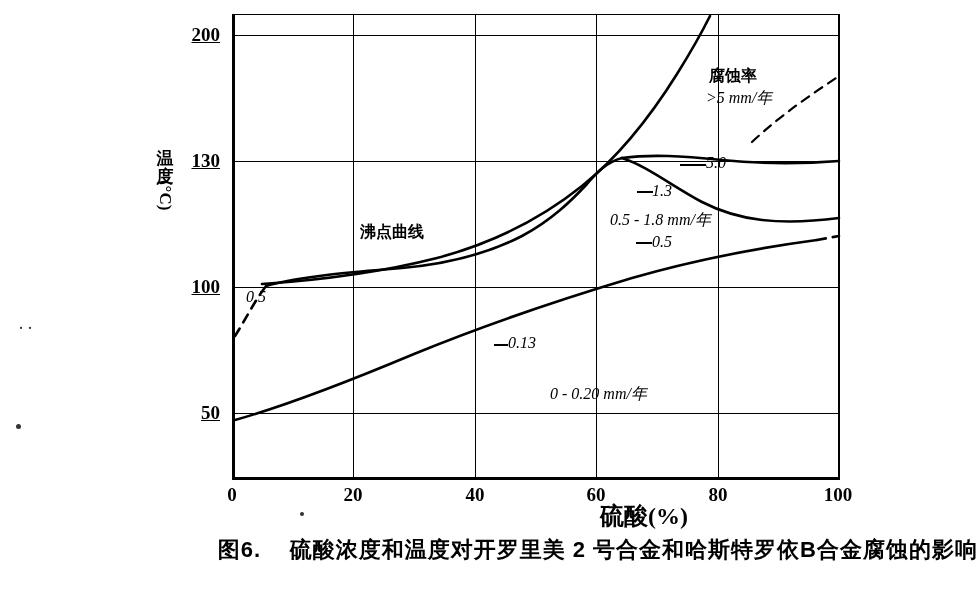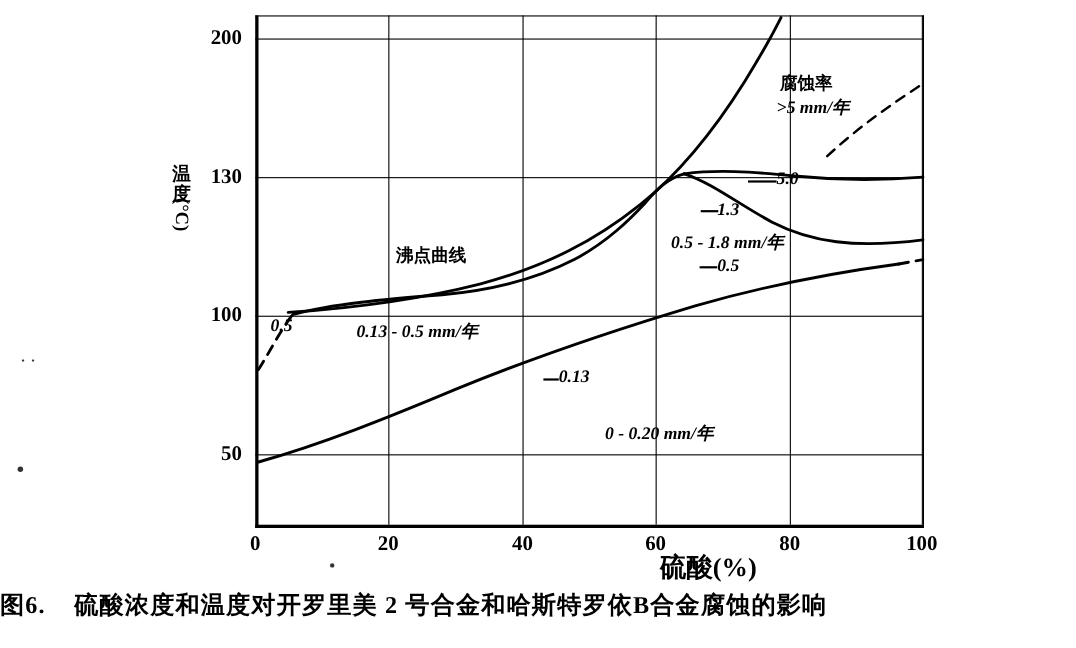--- a/index.html
+++ b/index.html
@@ -70,20 +70,21 @@
     font-weight: bold;
     transform: translateX(-50%);
   }
   .tick-y {
     position: absolute;
     left: -12px;
     font-size: 19px;
     font-family: "Liberation Serif", serif;
     font-weight: bold;
     transform: translate(-100%, -50%);
+    text-decoration: underline;
   }
   #ylabel {
     position: absolute;
     left: 150px;
     top: 150px;
     width: 30px;
     font-size: 17px;
     font-weight: bold;
     text-align: center;
     line-height: 1.05;
@@ -97,35 +98,35 @@
     top: 500px;
     font-size: 24px;
     font-weight: bold;
   }
   .annot {
     position: absolute;
     font-size: 16px;
     font-style: italic;
     font-family: "Liberation Serif", serif;
     white-space: nowrap;
-    font-weight: bold;
+    font-weight: normal;
   }
   .annot.cjk {
     font-style: normal;
     font-family: "DejaVu Sans", sans-serif;
     font-weight: bold;
     font-size: 16px;
   }
   #caption {
     position: absolute;
     left: 0;
     top: 535px;
     width: 978px;
-    text-align: left;
-    font-family: Liberation Serif, serif;
+    text-align: right;
+    font-family: Liberation Sans, sans-serif;
     font-weight: bold;
     font-size: 22px;
     letter-spacing: 1px;
   }
   #dots-left {
     position: absolute;
     left: 18px;
     top: 318px;
     font-size: 18px;
     letter-spacing: 3px;
@@ -231,21 +232,20 @@
       <path d="M 390,144 C 415,152 440,172 470,188 C 505,206 545,212 607,204"></path>
 
       <path d="M 390,144 C 420,140 450,142 490,146 C 530,150 570,150 607,147"></path>
 
       <path d="M 30,270 C 90,266 150,258 205,244 C 265,228 310,204 350,172 C 390,140 420,100 445,60 C 460,36 470,18 478,2"></path>
 
       <path class="dashed thin" d="M 520,128 C 550,100 580,80 607,62"></path>
     </svg>
 
     <div class="annot" style="left:318px; top:370px;">0 - 0.20 mm/年</div>
-    <div class="annot" style="left:92px; top:277px;">0.13 - 0.5 mm/年</div>
     <div class="annot" style="left:378px; top:196px;">0.5 - 1.8 mm/年</div>
     <div class="annot cjk" style="left:477px; top:52px;">腐蚀率</div>
     <div class="annot" style="left:474px; top:74px;">&gt;5 mm/年</div>
     <div class="annot cjk" style="left:128px; top:208px;">沸点曲线</div>
 
     <div class="annot" style="left:14px; top:274px;">0.5</div>
     <div class="annot" style="left:276px; top:320px;">0.13</div>
     <div class="annot" style="left:420px; top:219px;">0.5</div>
     <div class="annot" style="left:420px; top:168px;">1.3</div>
     <div class="annot" style="left:474px; top:140px;">5.0</div>

